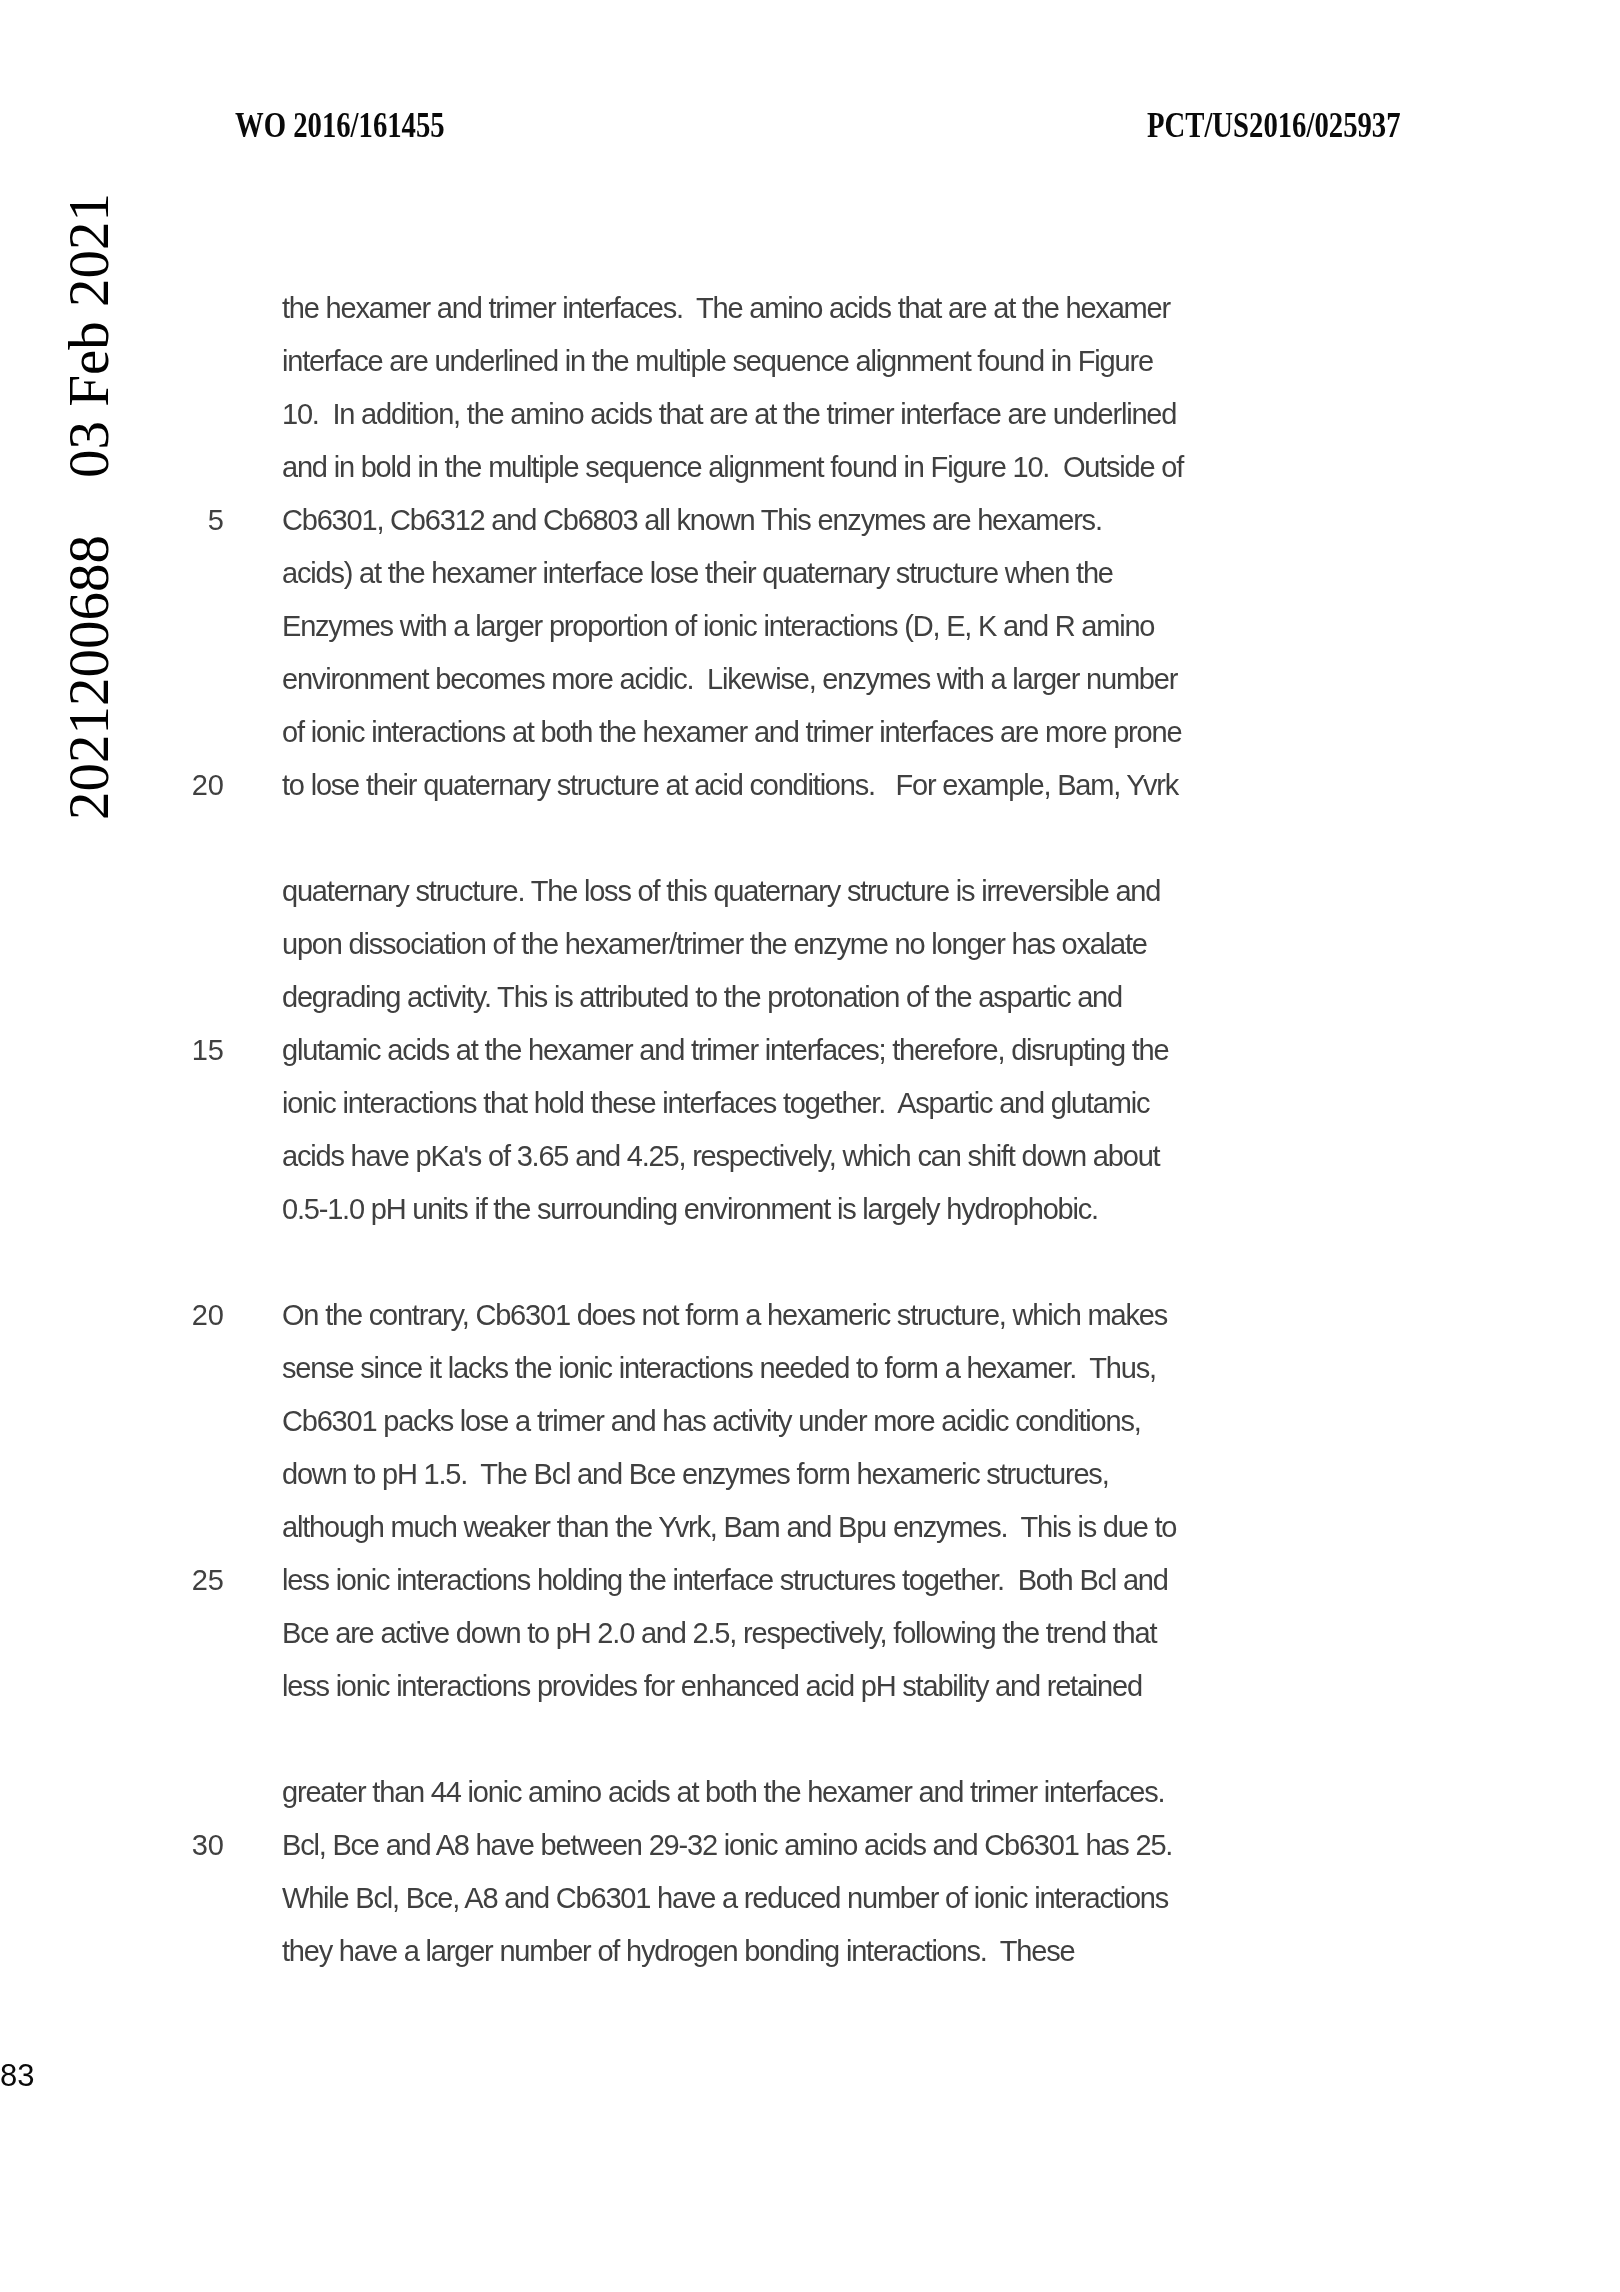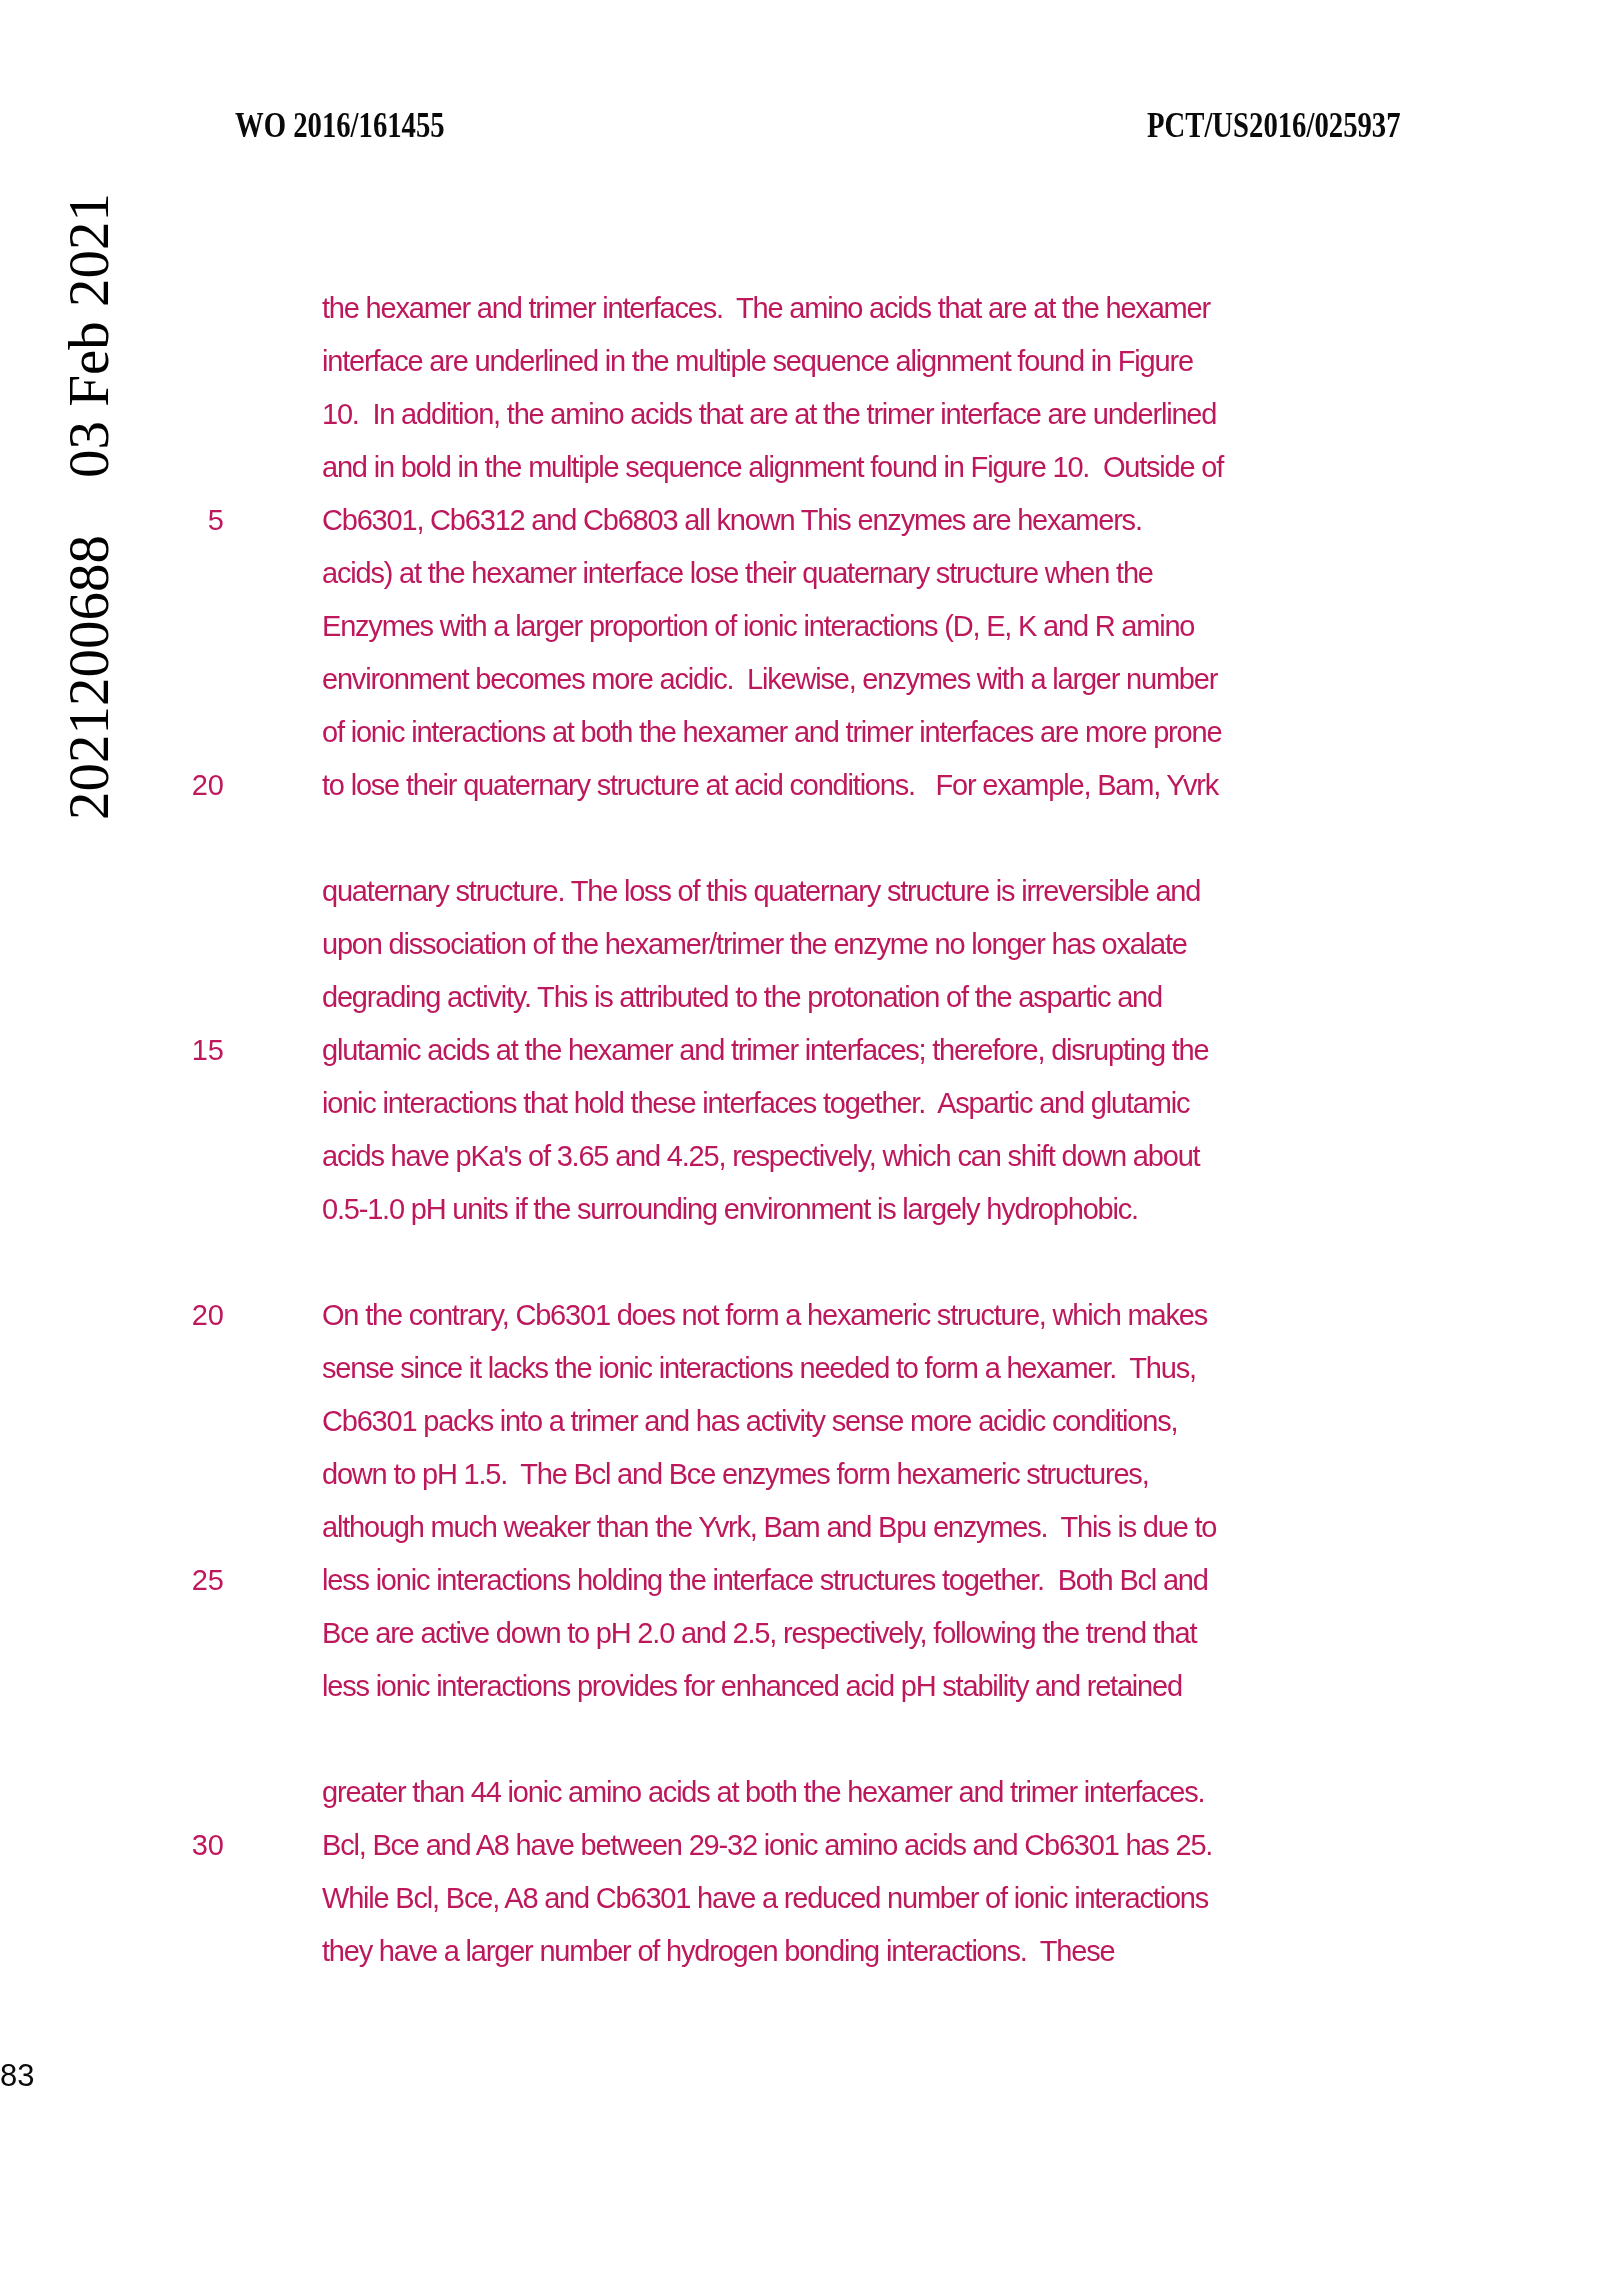--- a/index.html
+++ b/index.html
@@ -57,22 +57,21 @@
     left: 179px;
     top: 282px;
     width: 1274px;
   }
   .row {
     display: flex;
     height: 53px;
     line-height: 53px;
     font-size: 29px;
     letter-spacing: -1.2px;
-    color: #be185d;
-    gap: 40px;
+    color: #404040;
   }
   .row .num {
     width: 45px;
     flex: 0 0 45px;
     text-align: right;
     letter-spacing: 0;
   }
   .row .text {
     margin-left: 58px;
     white-space: pre;
@@ -180,21 +179,21 @@
     <div class="row">
         <span class="num">20</span>
         <span class="text">On the contrary, Cb6301 does not form a hexameric structure, which makes</span>
       </div>
     <div class="row">
         <span class="num"></span>
         <span class="text">sense since it lacks the ionic interactions needed to form a hexamer.  Thus,</span>
       </div>
     <div class="row">
         <span class="num"></span>
-        <span class="text">Cb6301 packs into a trimer and has activity sense more acidic conditions,</span>
+        <span class="text">Cb6301 packs lose a trimer and has activity under more acidic conditions,</span>
       </div>
     <div class="row">
         <span class="num"></span>
         <span class="text">down to pH 1.5.  The Bcl and Bce enzymes form hexameric structures,</span>
       </div>
     <div class="row">
         <span class="num"></span>
         <span class="text">although much weaker than the Yvrk, Bam and Bpu enzymes.  This is due to</span>
       </div>
     <div class="row">

